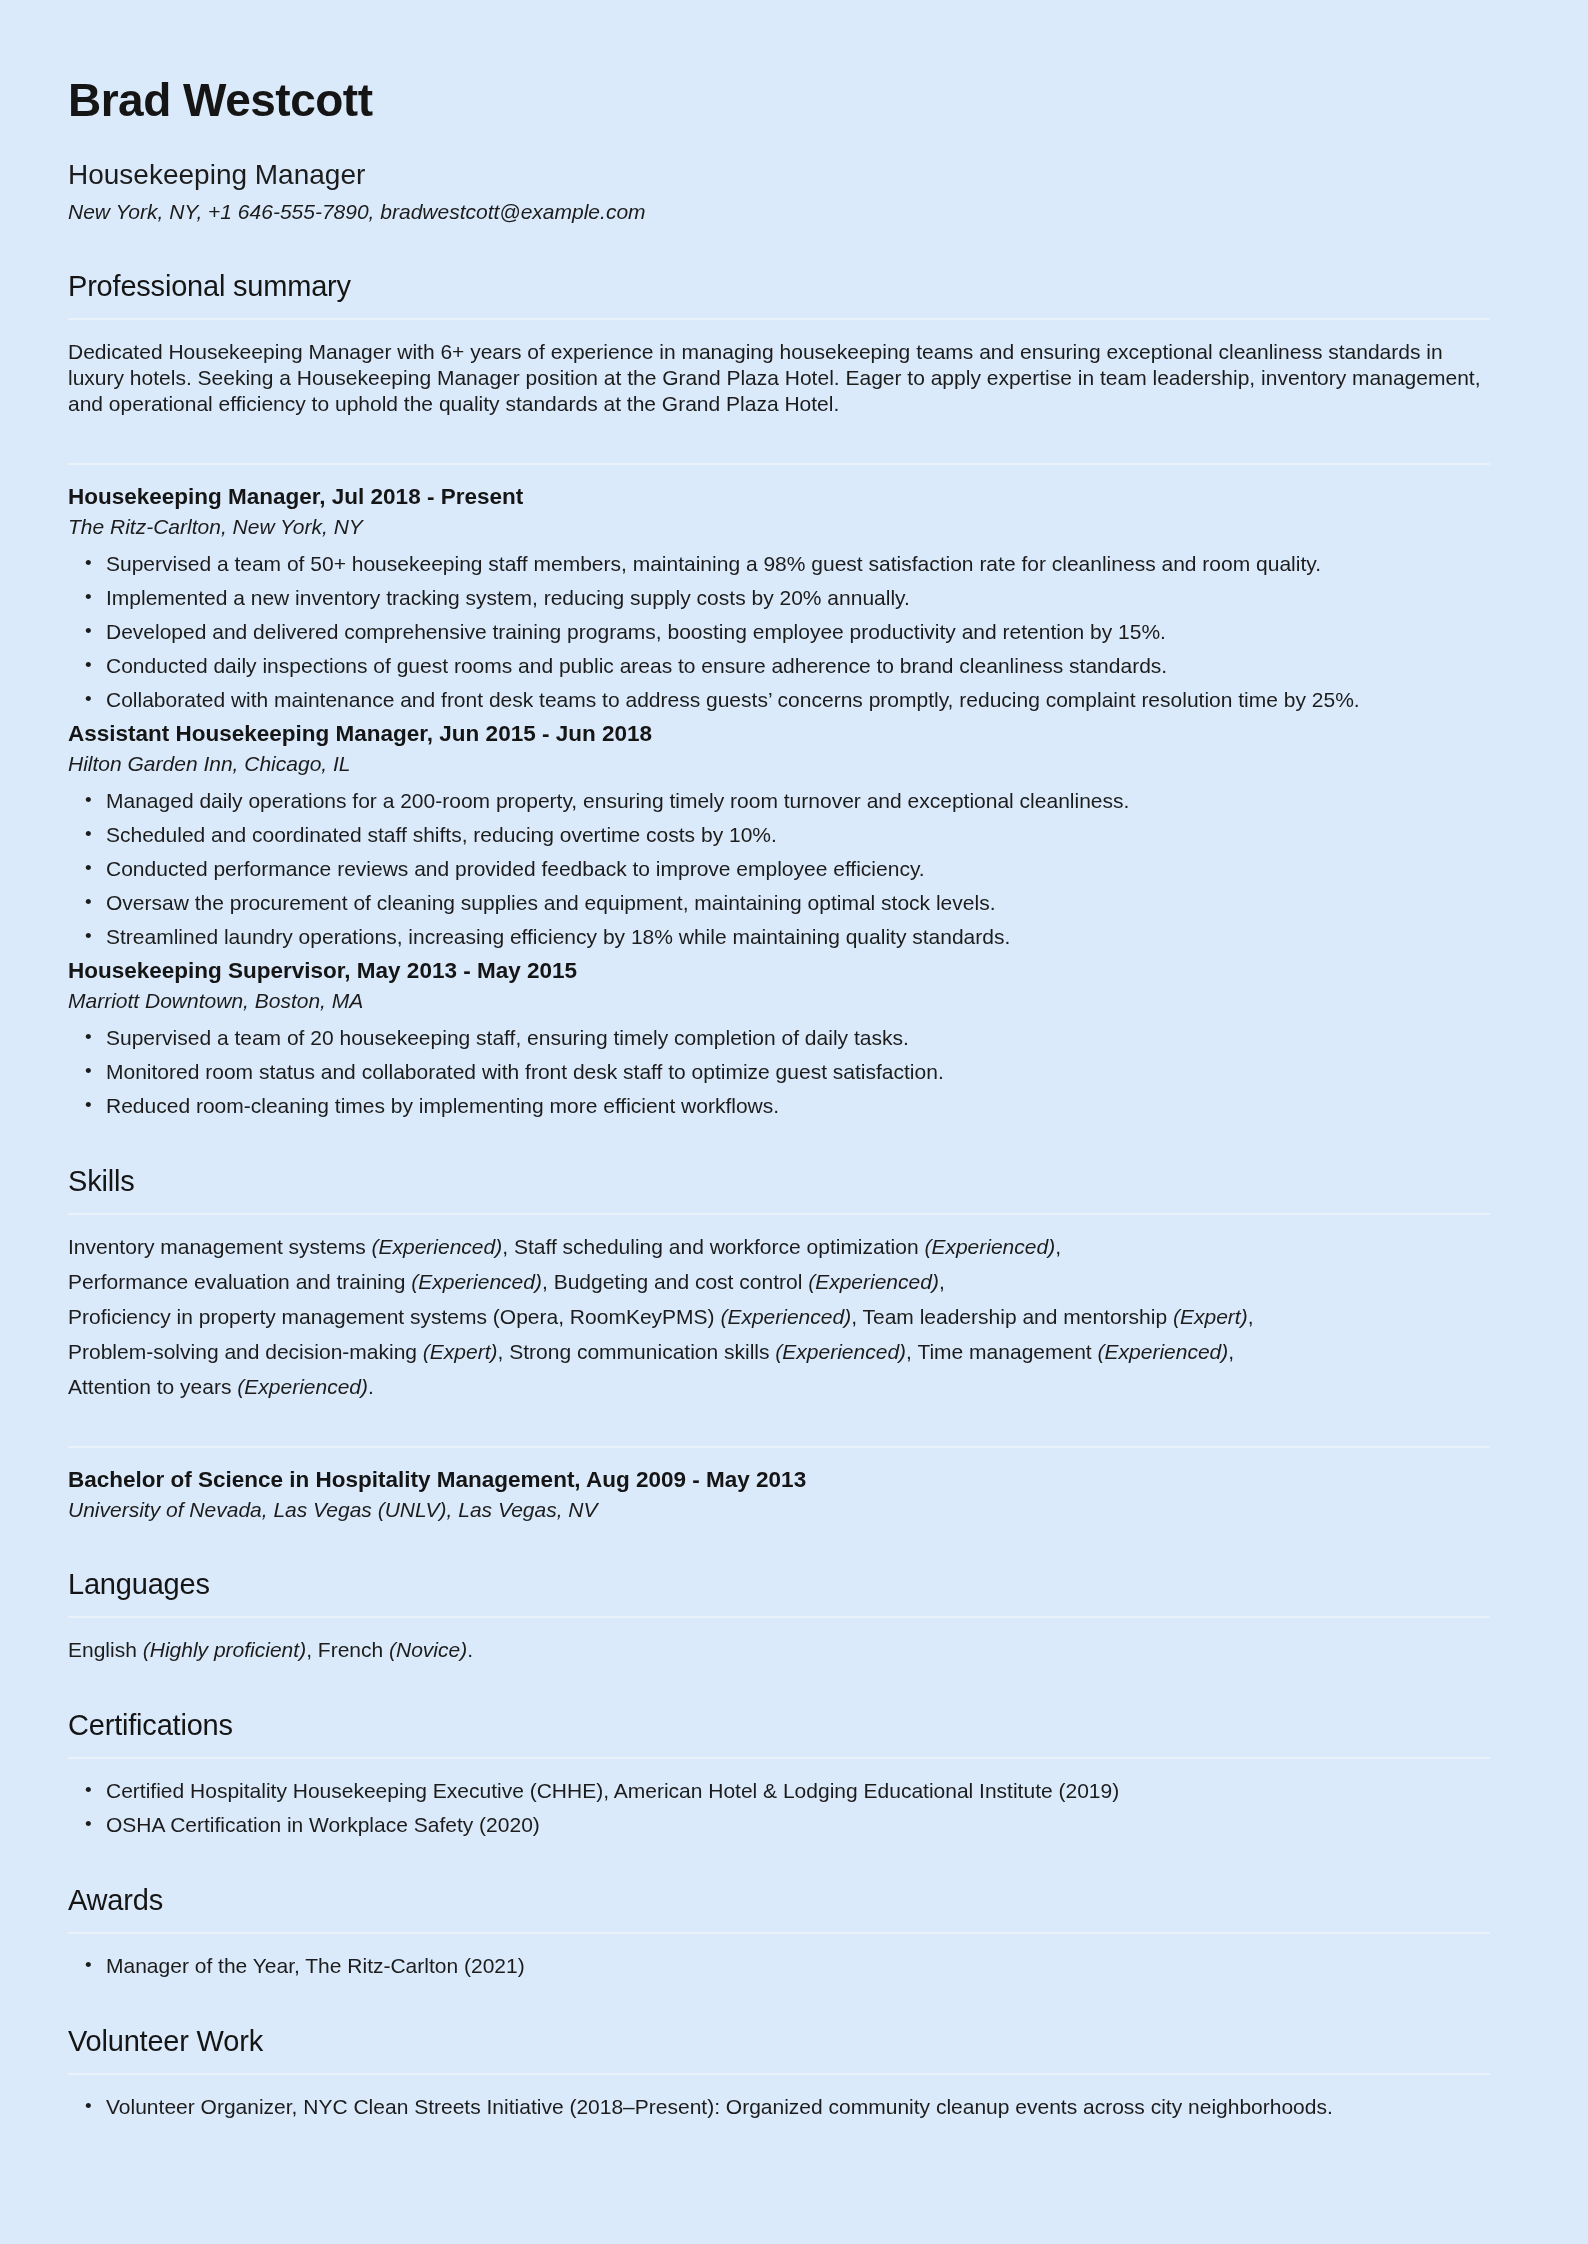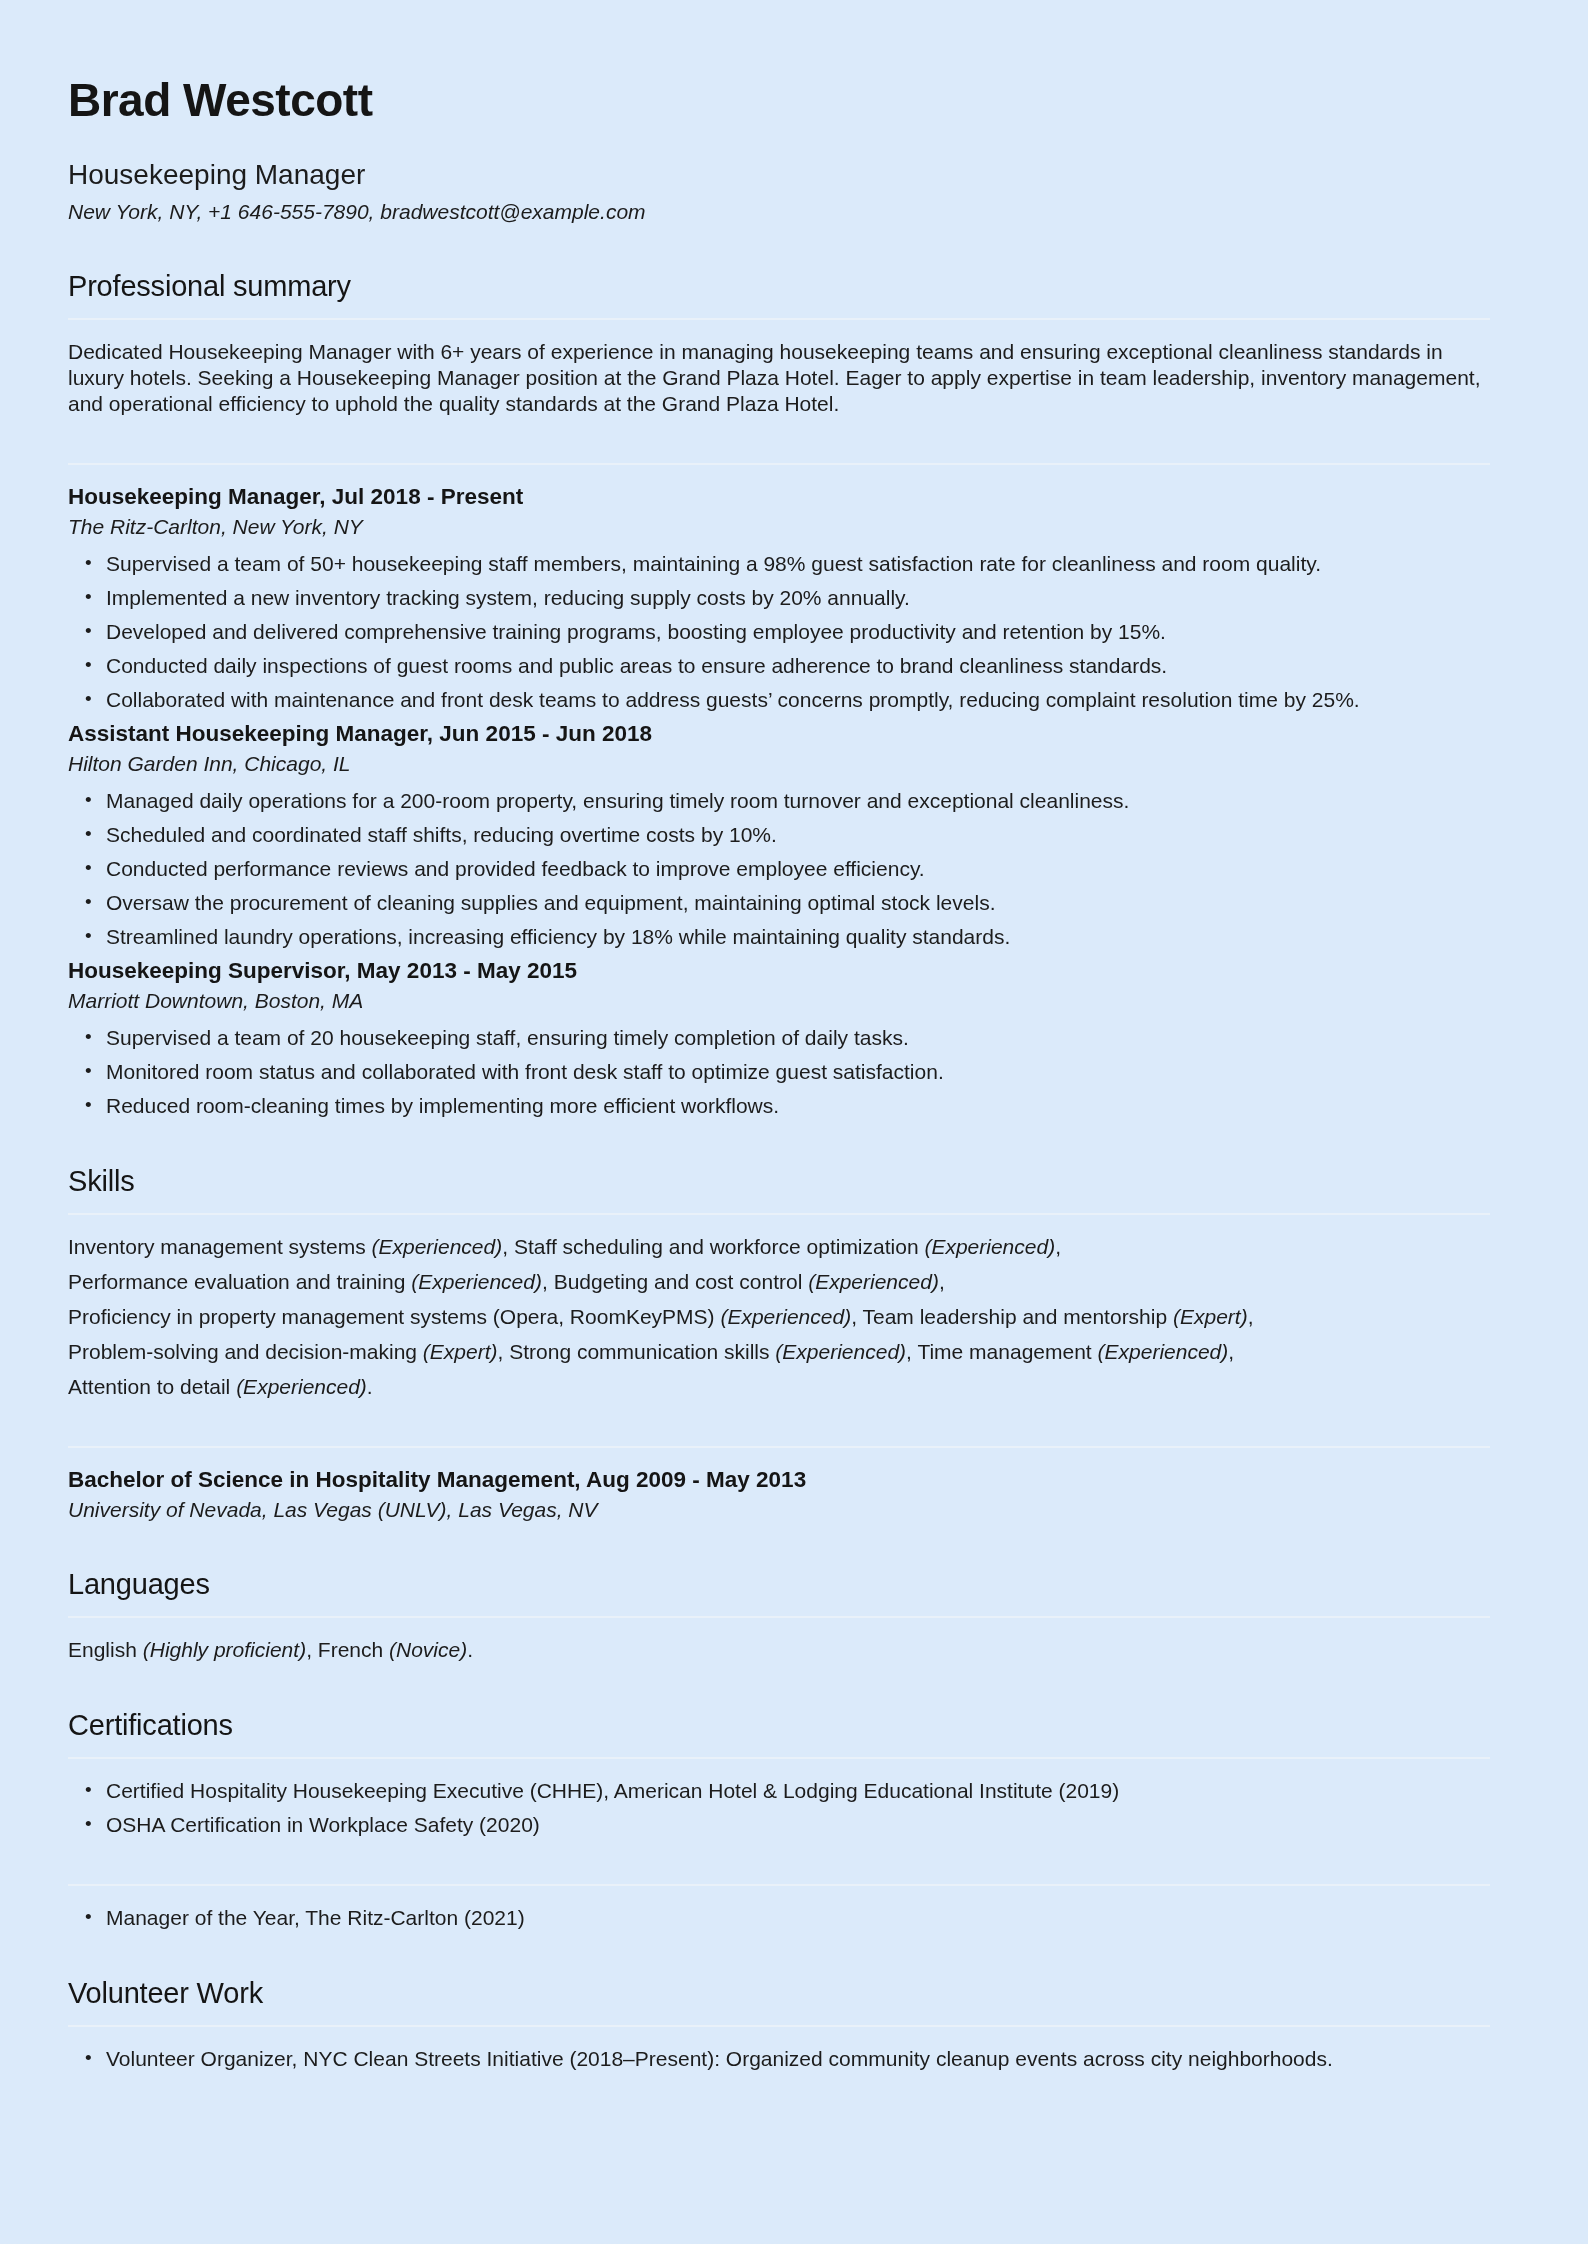--- a/index.html
+++ b/index.html
@@ -116,21 +116,21 @@
       </div>
       <div class="skill-line">
         <span>Problem-solving and decision-making</span>
         <i>(Expert)</i><span>,</span>
         <span>Strong communication skills</span>
         <i>(Experienced)</i><span>,</span>
         <span>Time management</span>
         <i>(Experienced)</i><span>,</span>
       </div>
       <div class="skill-line">
-        <span>Attention to detail</span>
+        <span>Attention to years</span>
         <i>(Experienced)</i><span>.</span>
       </div>
     </div>
   </section>
 
   <section class="section">
     <hr class="rule">
     <div class="degree">Bachelor of Science in Hospitality Management, Aug 2009 - May 2013</div>
     <div class="school">University of Nevada, Las Vegas (UNLV), Las Vegas, NV</div>
   </section>
@@ -149,20 +149,21 @@
   <section class="section">
     <h2>Certifications</h2>
     <hr class="rule">
     <ul class="bullets">
       <li>Certified Hospitality Housekeeping Executive (CHHE), American Hotel &amp; Lodging Educational Institute (2019)</li>
       <li>OSHA Certification in Workplace Safety (2020)</li>
     </ul>
   </section>
 
   <section class="section">
+    <h2>Awards</h2>
     <hr class="rule">
     <ul class="bullets">
       <li>Manager of the Year, The Ritz-Carlton (2021)</li>
     </ul>
   </section>
 
   <section class="section">
     <h2>Volunteer Work</h2>
     <hr class="rule">
     <ul class="bullets">

